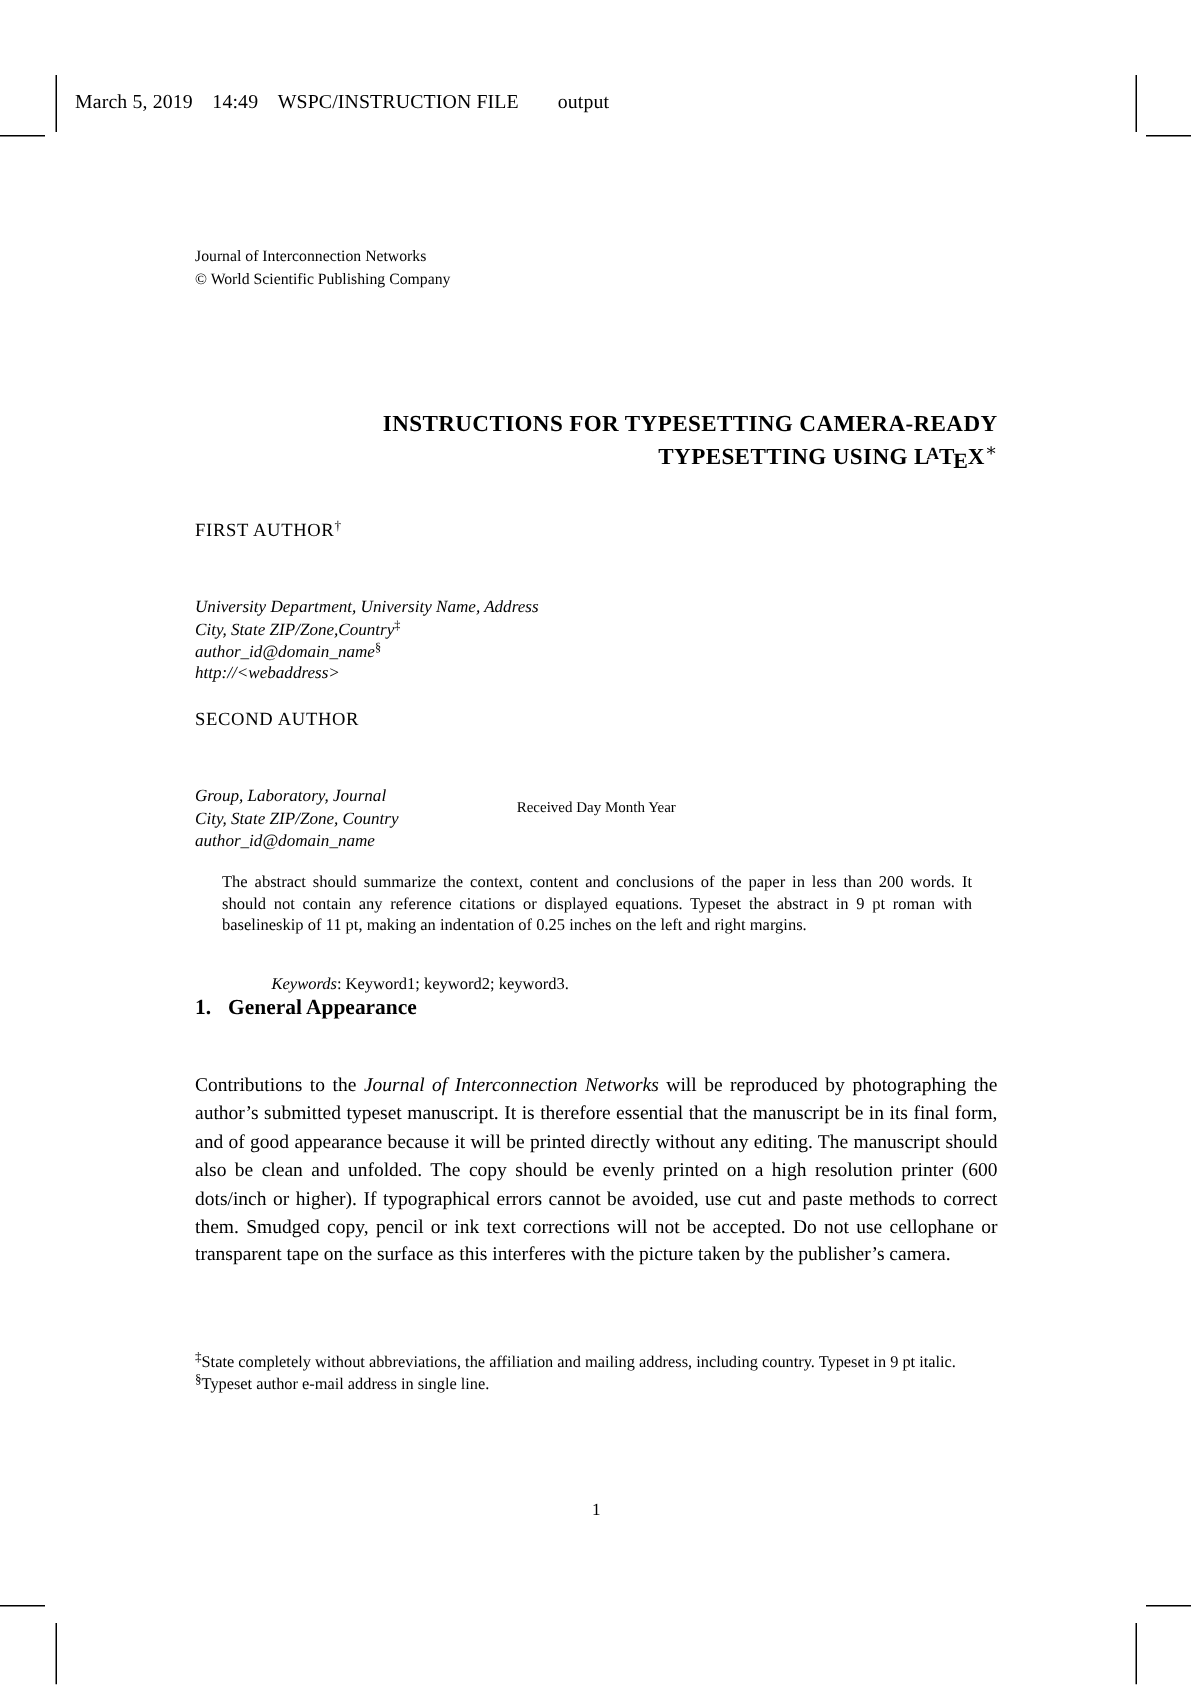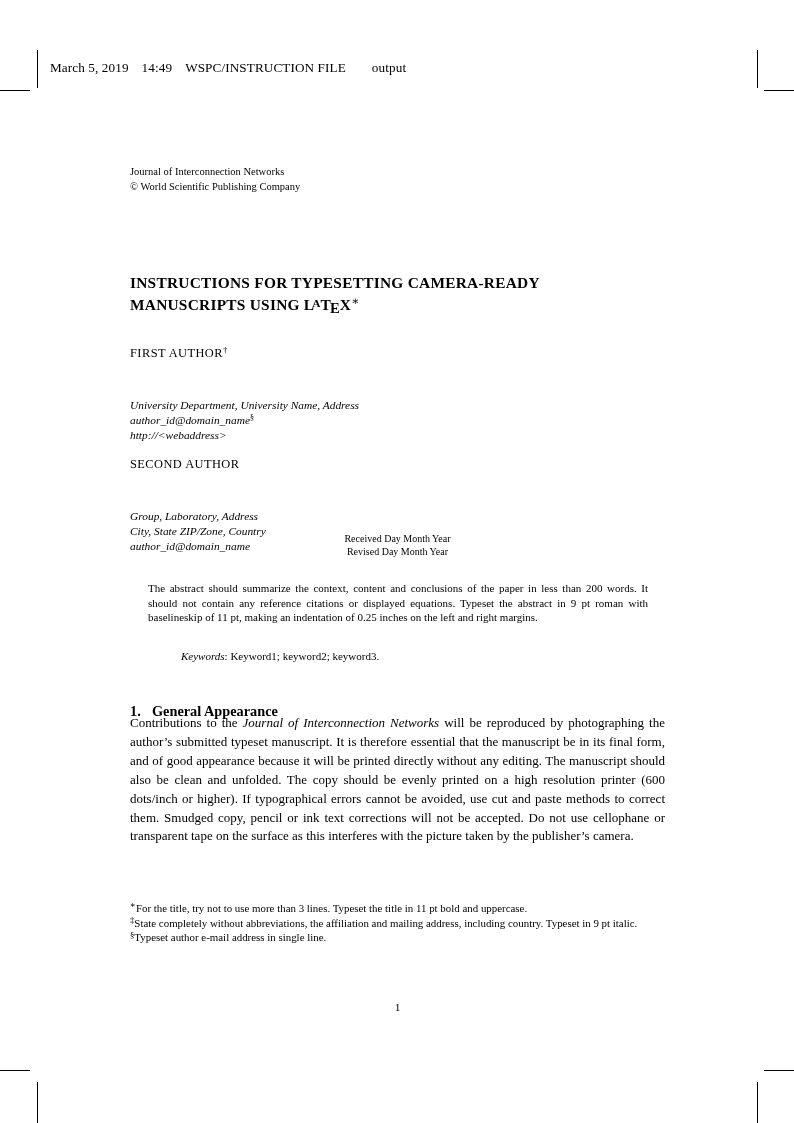--- a/index.html
+++ b/index.html
@@ -62,21 +62,21 @@
     display: inline-block;
     font-size: 10.5px;
   }
 
   
   .title {
     position: absolute;
     top: 272px;
     left: 0;
     width: 535px;
-    text-align: left;
+    text-align: right;
     font-weight: bold;
     font-size: 15.4px;
     line-height: 1.42;
     letter-spacing: 0.25px;
   }
   .latex-logo {
     display: inline;
     white-space: nowrap;
   }
   .latex-logo .la { letter-spacing: 0; }
@@ -157,21 +157,21 @@
     left: 18px;
     width: 500px;
     font-size: 11px;
     line-height: 1.33;
   }
   .keywords i { font-style: italic; margin-left: 33px; }
 
   
   .section-head {
     position: absolute;
-    top: 703px;
+    top: 664px;
     left: 0;
     font-weight: bold;
     font-size: 14.3px;
   }
   .section-head .num {
     display: inline-block;
     min-width: 22px;
   }
 
   
@@ -229,59 +229,58 @@
 
 <div class="page">
 
   <div class="imprint">
     <div>Journal of Interconnection Networks</div>
     <div><span class="copy-sym">©</span> <span>World Scientific Publishing Company</span></div>
   </div>
 
   <div class="title">
     <div>INSTRUCTIONS FOR TYPESETTING CAMERA-READY</div>
-    <div><span>MANUSCRIPTS USING </span><span class="latex-logo"><span class="la">L</span><span class="sup-a">A</span><span>T</span><span class="sub-e">E</span><span>X</span></span><span class="fn-mark">∗</span></div>
+    <div><span>TYPESETTING USING </span><span class="latex-logo"><span class="la">L</span><span class="sup-a">A</span><span>T</span><span class="sub-e">E</span><span>X</span></span><span class="fn-mark">∗</span></div>
   </div>
 
   <div class="authors">
 
     <div class="author-block">
       <div class="author-name"><span>FIRST AUTHOR</span><span class="sup">†</span></div>
       <div class="author-addr">
         <div><span>University Department, University Name, Address</span><span class="sup"></span></div>
+        <div><span>City, State ZIP/Zone,Country</span><span class="sup">‡</span></div>
         <div><span>author_id@domain_name</span><span class="sup">§</span></div>
         <div><span>http://&lt;webaddress&gt;</span><span class="sup"></span></div>
       </div>
     </div>
 
     <div class="author-block">
       <div class="author-name"><span>SECOND AUTHOR</span><span class="sup"></span></div>
       <div class="author-addr">
-        <div><span>Group, Laboratory, Address</span></div>
+        <div><span>Group, Laboratory, Journal</span></div>
         <div><span>City, State ZIP/Zone, Country</span></div>
         <div><span>author_id@domain_name</span></div>
       </div>
     </div>
 
   </div>
 
   <div class="dates">
     <div>Received Day Month Year</div>
-    <div>Revised Day Month Year</div>
   </div>
 
   <div class="abstract">The abstract should summarize the context, content and conclusions of the paper in less than 200 words. It should not contain any reference citations or displayed equations. Typeset the abstract in 9 pt roman with baselineskip of 11 pt, making an indentation of 0.25 inches on the left and right margins.</div>
 
   <div class="keywords"><i>Keywords</i><span>: </span><span>Keyword1; keyword2; keyword3.</span></div>
 
   <div class="section-head"><span class="num">1.</span><span>General Appearance</span></div>
 
   <div class="body-par"><span>Contributions to the </span><i>Journal of Interconnection Networks</i><span> will be reproduced by photographing the author’s submitted typeset manuscript. It is therefore essential that the manuscript be in its final form, and of good appearance because it will be printed directly without any editing. The manuscript should also be clean and unfolded. The copy should be evenly printed on a high resolution printer (600 dots/inch or higher). If typographical errors cannot be avoided, use cut and paste methods to correct them. Smudged copy, pencil or ink text corrections will not be accepted. Do not use cellophane or transparent tape on the surface as this interferes with the picture taken by the publisher’s camera.</span></div>
 
   <div class="footnotes">
-    <p><span class="fn-sym">∗</span><span>For the title, try not to use more than 3 lines. Typeset the title in 11 pt bold and uppercase.</span></p>
     <p><span class="fn-sym">‡</span><span>State completely without abbreviations, the affiliation and mailing address, including country. Typeset in 9 pt italic.</span></p>
     <p><span class="fn-sym">§</span><span>Typeset author e-mail address in single line.</span></p>
   </div>
 
   <div class="folio">1</div>
 
 </div>
 
 </body></html>

